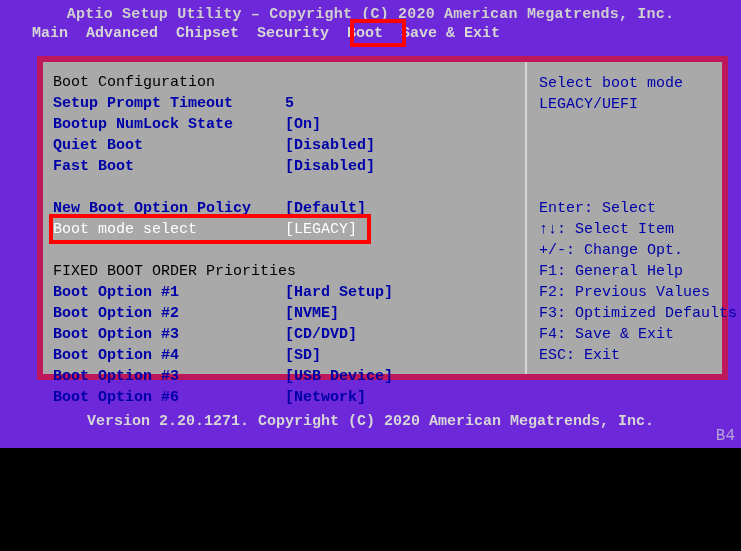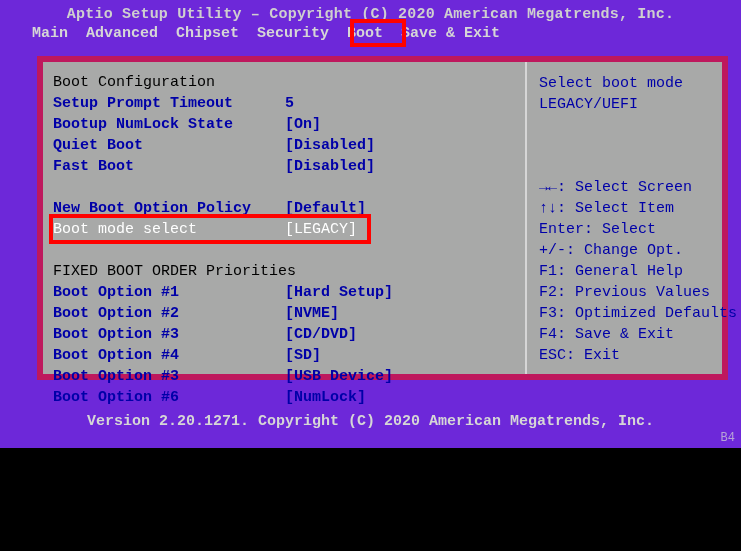--- a/index.html
+++ b/index.html
@@ -106,21 +106,21 @@
     text-align: center;
     color: #d6d6d6;
     font-weight: bold;
   }
   .b4 {
     position: absolute;
     right: 6px;
     bottom: 3px;
     color: #d6d6d6;
     opacity: 0.7;
-    font-size: 12px;
+    font-size: 16px;
   }
 </style>
 </head>
 <body>
 
 <div class="screen">
   <div class="header">Aptio Setup Utility – Copyright (C) 2020 American Megatrends, Inc.</div>
 
   <div class="menu-bar">
     <span class="menu-tab">Main</span>
@@ -189,31 +189,30 @@
       <div class="row navy">
         <span class="label">Boot Option #4</span>
         <span class="value">[SD]</span>
       </div>
       <div class="row navy">
         <span class="label">Boot Option #3</span>
         <span class="value">[USB Device]</span>
       </div>
       <div class="row navy">
         <span class="label">Boot Option #6</span>
-        <span class="value">[NumLock]</span>
+        <span class="value">[Network]</span>
       </div>
     </div>
 
     <div class="right-pane">
       <div class="help-text">Select boot mode</div>
       <div class="help-text">LEGACY/UEFI</div>
       <div class="right-divider"></div>
-      <div class="nav-help">→←: Select Screen</div>
+      <div class="nav-help">Enter: Select</div>
       <div class="nav-help">↑↓: Select Item</div>
-      <div class="nav-help">Enter: Select</div>
       <div class="nav-help">+/-: Change Opt.</div>
       <div class="nav-help">F1: General Help</div>
       <div class="nav-help">F2: Previous Values</div>
       <div class="nav-help">F3: Optimized Defaults</div>
       <div class="nav-help">F4: Save &amp; Exit</div>
       <div class="nav-help">ESC: Exit</div>
     </div>
   </div>
 
   <div class="footer">Version 2.20.1271. Copyright (C) 2020 American Megatrends, Inc.</div>

